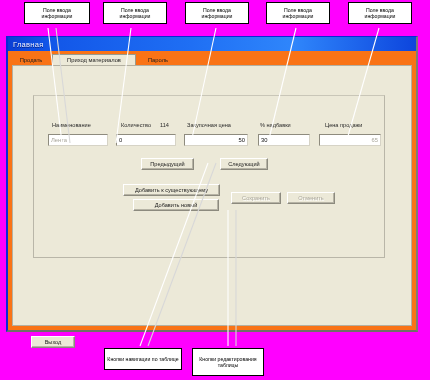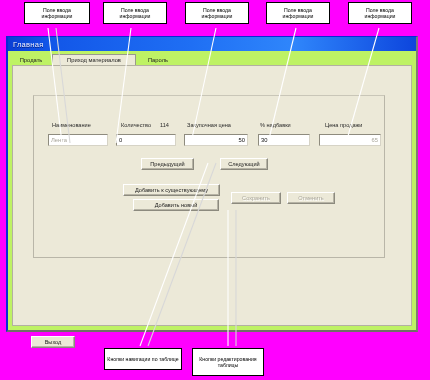--- a/index.html
+++ b/index.html
@@ -27,21 +27,21 @@
     z-index:40;
   }
   .leader{position:absolute;z-index:35;overflow:visible;}
   .leader line{stroke:#ffffff;stroke-width:1.1;}
   .leader line.dk{stroke:#d8d8d8;stroke-width:1.1;}
 
   
   .window{
     position:absolute;
     left:6px;top:36px;width:412px;height:296px;
-    background:#bef264;
+    background:#f97316;
     border-left:2px solid #0a2ad6;
     border-top:1px solid #0a2ad6;
     border-right:2px solid #7d7d74;
     border-bottom:2px solid #6f6f66;
     box-sizing:border-box;
     z-index:10;
   }
   .titlebar{
     position:absolute;left:0;top:0;right:0;height:14px;
     background:linear-gradient(90deg,#0b3fd4 0%,#1256e8 10%,#1f6ff4 45%,#2f86fb 70%,#0d45dd 100%);

